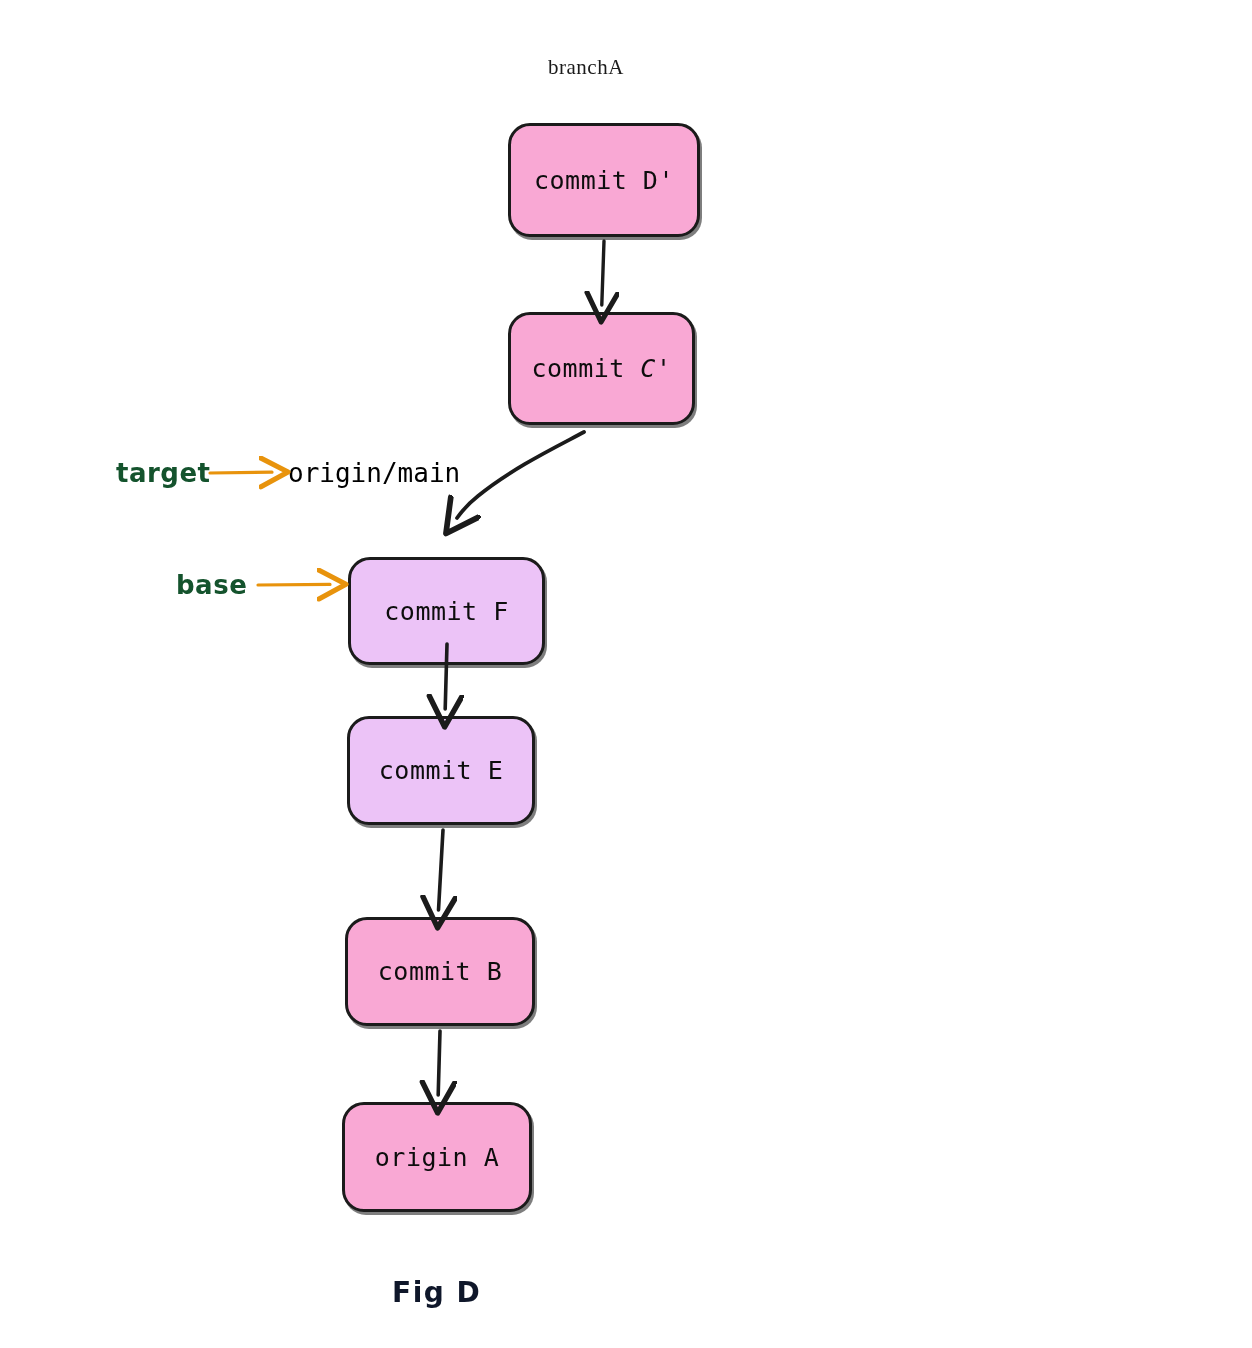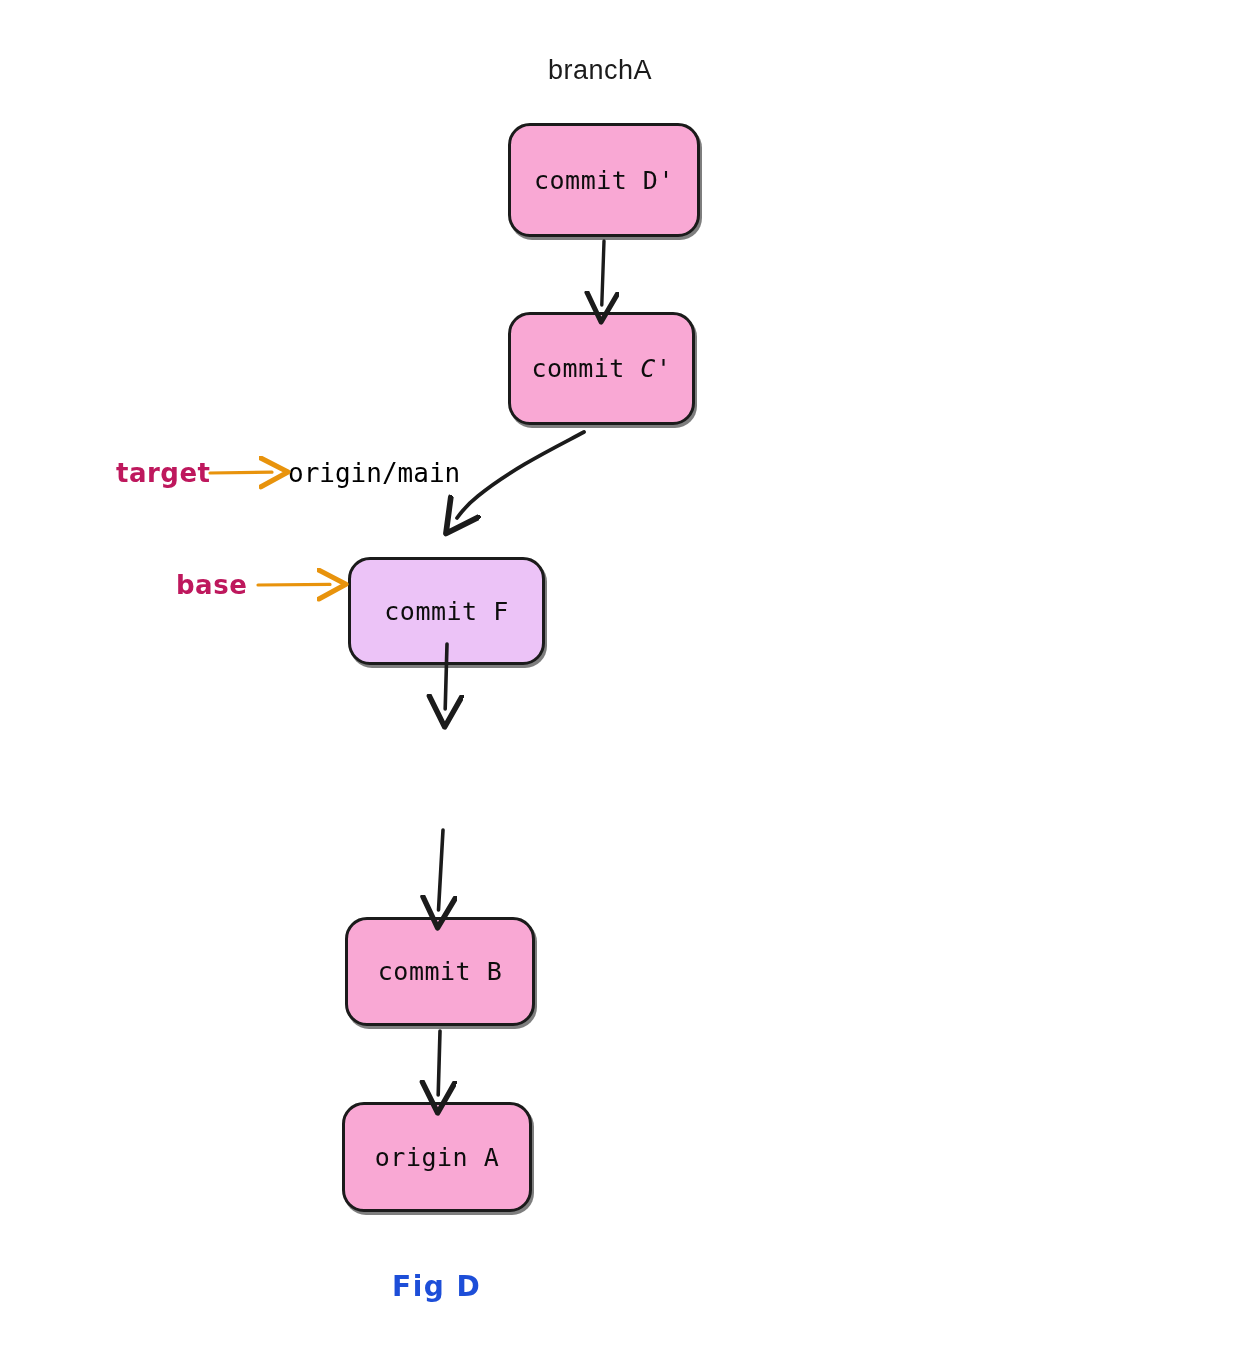--- a/index.html
+++ b/index.html
@@ -41,44 +41,45 @@
   .node-green { background: #f9a8d4; }
   .node-purple { background: #ecc3f7; }
   .node .label-italic { font-style: italic; }
 
   
   .text {
     position: absolute;
     white-space: nowrap;
   }
   .title-hand {
-    font-family: Liberation Sans, sans-serif;
-    font-size: 27px;
+    font-family: Liberation Serif, serif;
+    font-size: 21px;
     color: #1b1b1b;
     letter-spacing: 0.5px;
   }
   .mono-label {
     font-family: "DejaVu Sans Mono", monospace;
     font-size: 26px;
     color: #000000;
     letter-spacing: 0px;
   }
   .annot {
     font-family: "DejaVu Sans", sans-serif;
     font-size: 26px;
     font-weight: 700;
-    color: #be185d;
+    color: #14532d;
     letter-spacing: 0.5px;
   }
   .figlabel {
     font-family: "DejaVu Sans", sans-serif;
     font-size: 28px;
     font-weight: 700;
-    color: #1d4ed8;
+    color: #0f172a;
     letter-spacing: 1.5px;
+    margin-top: 6px;
   }
 
   svg.overlay {
     position: absolute;
     left: 0;
     top: 0;
     width: 1252px;
     height: 1348px;
     pointer-events: none;
   }
@@ -101,20 +102,23 @@
   </div>
 
   <div class="node node-green" style="left:508px; top:312px; width:187px; height:113px;">
     <span>commit <span class="label-italic">C</span>'</span>
   </div>
 
   <div class="node node-purple" style="left:348px; top:557px; width:197px; height:108px;">
     <span>commit F</span>
   </div>
 
+  <div class="node node-purple" style="left:347px; top:716px; width:188px; height:109px;">
+    <span>commit E</span>
+  </div>
 
   <div class="node node-green" style="left:345px; top:917px; width:190px; height:109px;align-items:center;">
     <span>commit B</span>
   </div>
 
   <div class="node node-green" style="left:342px; top:1102px; width:190px; height:110px;">
     <span>origin A</span>
   </div>
 
   <div class="text figlabel" style="left:392px; top:1270px;">Fig D</div>

